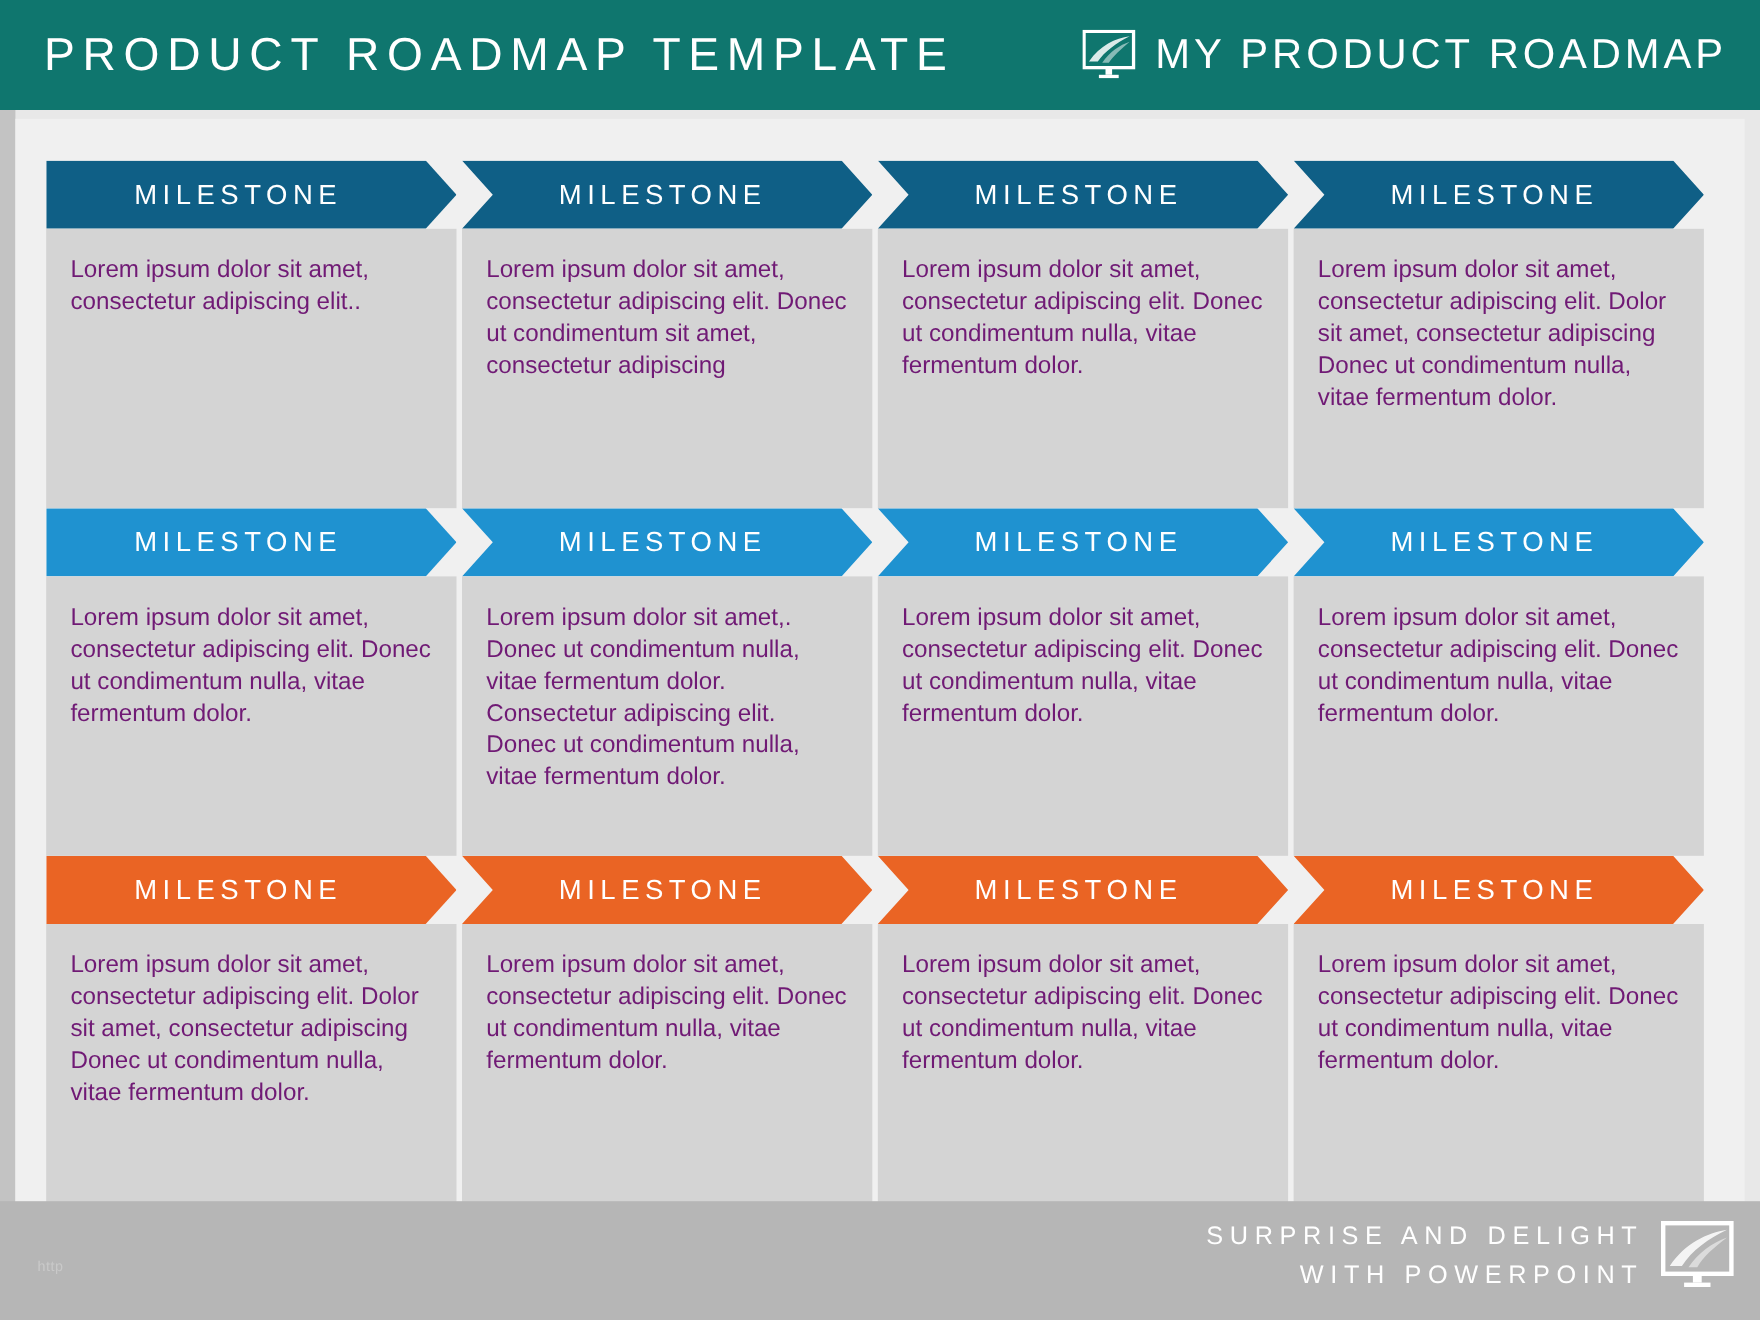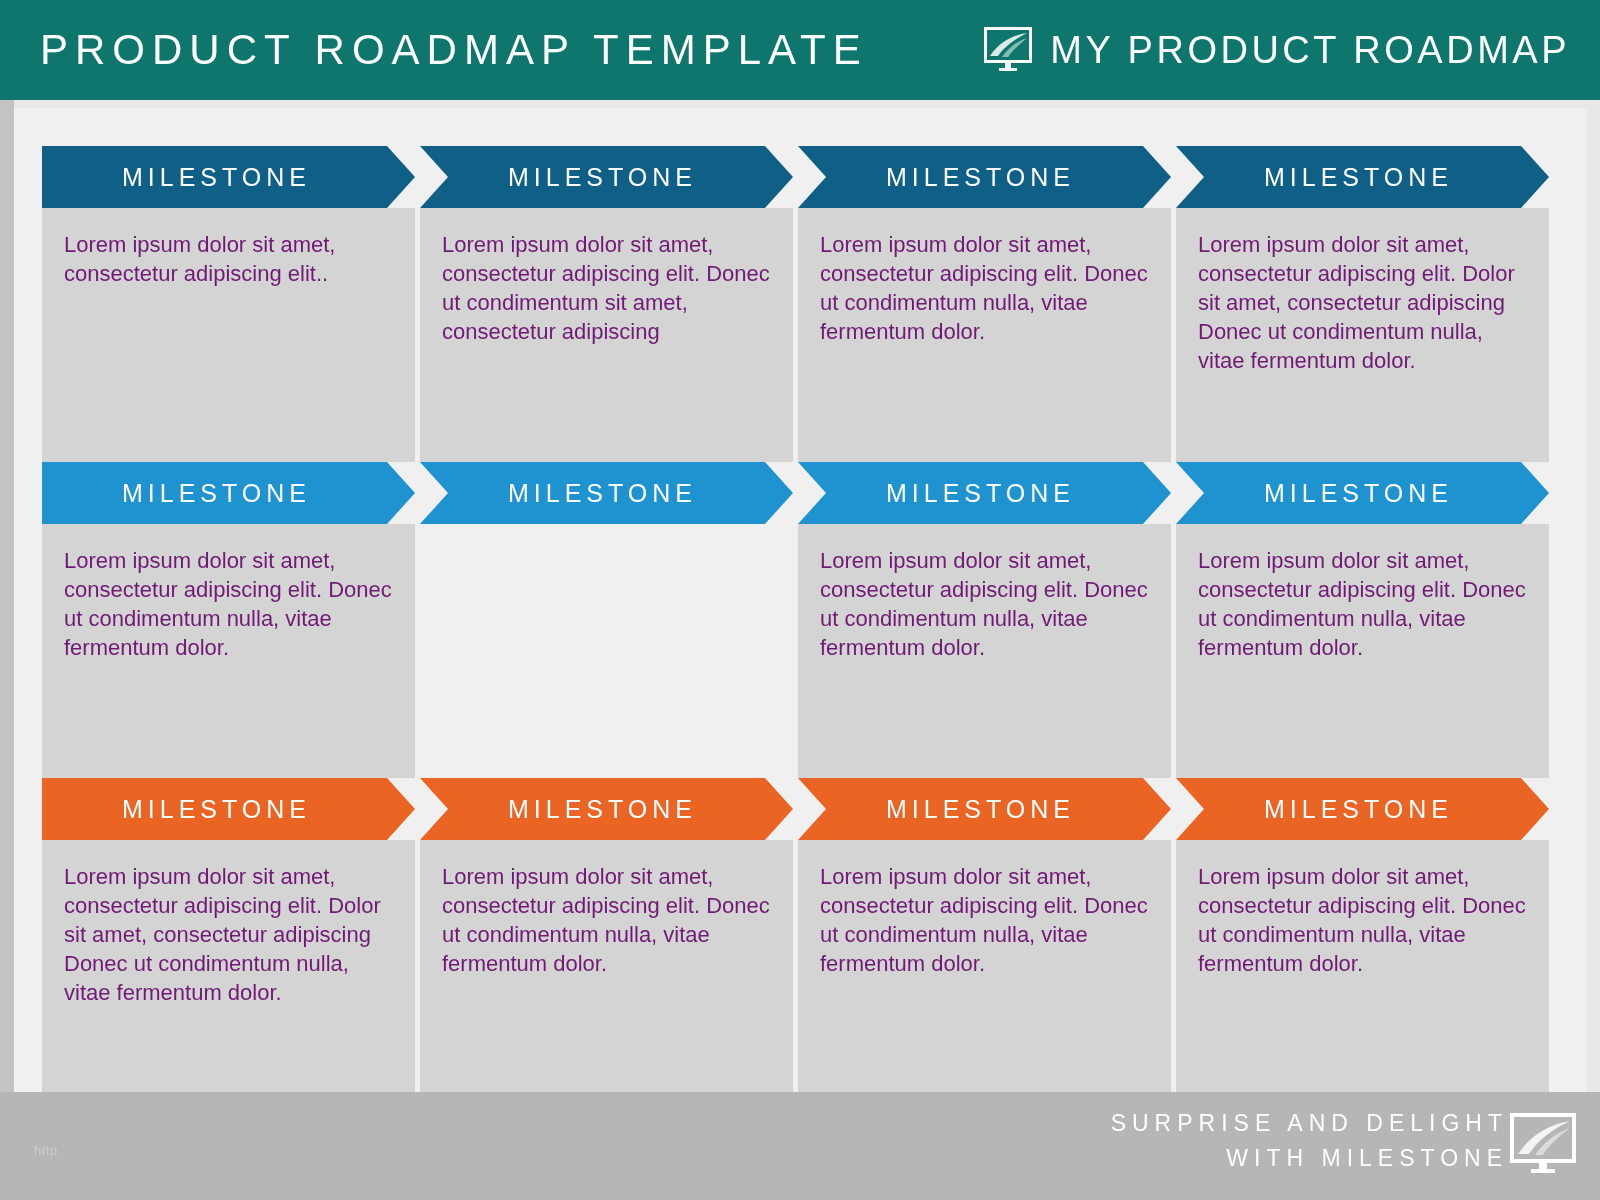--- a/index.html
+++ b/index.html
@@ -143,22 +143,22 @@
     bottom: 0;
     width: 1600px;
     height: 108px;
     background: #b6b6b6;
   }
   .footer-inner {
     position: absolute;
     right: 18px;
     top: 14px;
     display: flex;
-    align-items: flex-end;
-    gap: 2px;
+    align-items: center;
+    gap: 16px;
   }
   .footer-lines {
     text-align: right;
     color: #ffffff;
     font-size: 23px;
     letter-spacing: 6px;
     line-height: 1.5;
     white-space: nowrap;
   }
   .footer-logo {
@@ -246,20 +246,23 @@
           <span class="mstone-label">MILESTONE</span>
         </div>
         <div class="card-body">
           <p class="card-text">Lorem ipsum dolor sit amet, consectetur adipiscing elit. Donec ut condimentum nulla, vitae fermentum dolor.</p>
         </div>
       </div>
       <div class="col">
         <div class="mstone-bar c-light">
           <span class="mstone-label">MILESTONE</span>
         </div>
+        <div class="card-body">
+          <p class="card-text">Lorem ipsum dolor sit amet,. Donec ut condimentum nulla, vitae fermentum dolor. Consectetur adipiscing elit. Donec ut condimentum nulla, vitae fermentum dolor.</p>
+        </div>
       </div>
       <div class="col">
         <div class="mstone-bar c-light">
           <span class="mstone-label">MILESTONE</span>
         </div>
         <div class="card-body">
           <p class="card-text">Lorem ipsum dolor sit amet, consectetur adipiscing elit. Donec ut condimentum nulla, vitae fermentum dolor.</p>
         </div>
       </div>
       <div class="col">
@@ -308,21 +311,21 @@
     </div>
 
   </div>
 </div>
 
 <div class="footer">
   <div class="footer-url">http</div>
   <div class="footer-inner">
     <div class="footer-lines">
       <div>SURPRISE AND DELIGHT</div>
-      <div>WITH MILESTONE</div>
+      <div>WITH POWERPOINT</div>
     </div>
     <span>
       <svg class="footer-logo" viewBox="0 0 72 62" xmlns="http://www.w3.org/2000/svg">
         <rect x="2" y="2" width="62" height="46" fill="none" stroke="#ffffff" stroke-width="4"></rect>
         <path d="M8 41 C22 20, 42 11, 60 8 C43 16, 28 27, 19 41 Z" fill="#ffffff" opacity="0.85"></path>
         <path d="M25 42 C34 29, 46 20, 60 15 C48 24, 38 33, 33 42 Z" fill="#ffffff" opacity="0.5"></path>
         <rect x="29" y="49" width="8" height="7" fill="#ffffff"></rect>
         <rect x="21" y="56" width="24" height="4" fill="#ffffff"></rect>
       </svg>
     </span>

